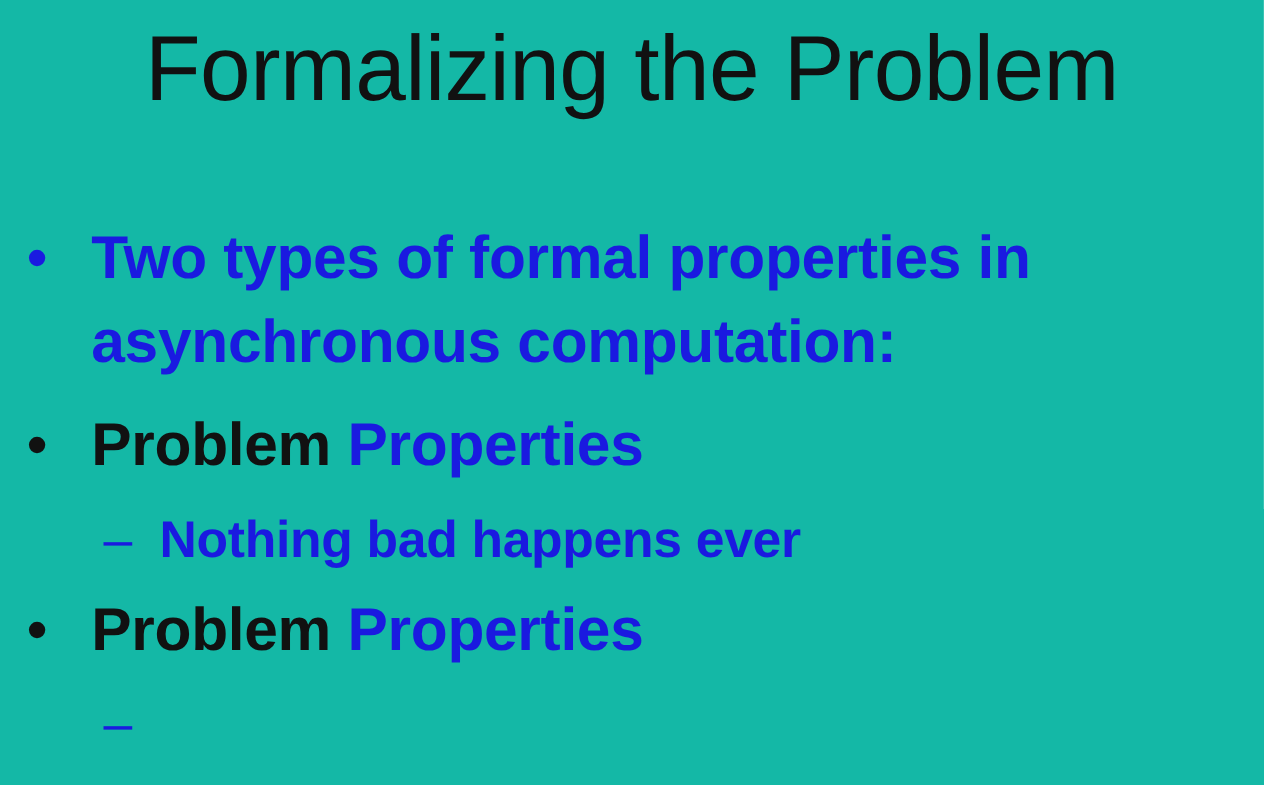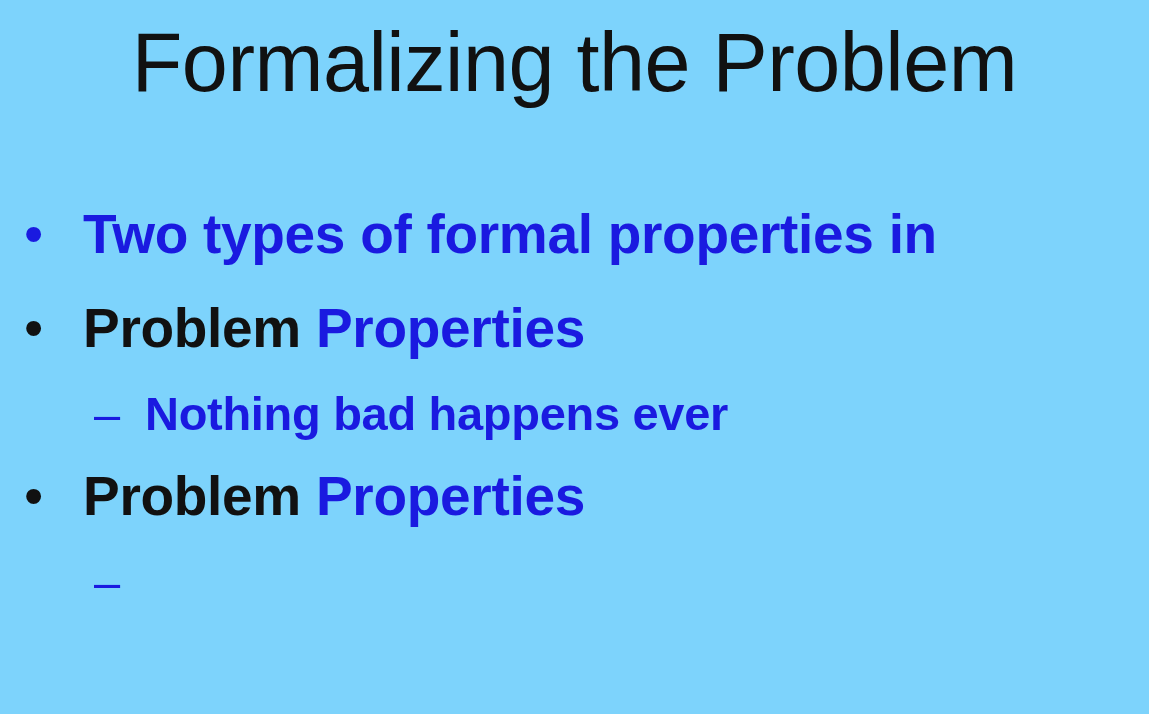--- a/index.html
+++ b/index.html
@@ -12,21 +12,21 @@
     height: 714px;
     background: #f8f8f8;
     font-family: "Liberation Sans", sans-serif;
     overflow: hidden;
   }
 
   .slide {
     position: relative;
     width: 1149px;
     height: 714px;
-    background: #7dd3fc;
+    background: #14b8a6;
   }
 
   
   .slide-title {
     position: absolute;
     left: 0;
     top: 14px;
     width: 1149px;
     text-align: center;
     font-size: 84px;
@@ -100,20 +100,21 @@
 
 <div class="slide">
 
   <div class="slide-title">Formalizing the Problem</div>
 
   <div class="body-block">
 
     <div class="bullet-l1">
       <span class="marker txt-blue">•</span>
       <span class="seg txt-blue">Two types of formal properties in</span><br>
+      <span class="seg txt-blue">asynchronous computation:</span>
     </div>
 
     <div class="row-spacer-sm"></div>
 
     <div class="bullet-l1">
       <span class="marker txt-black">•</span>
       <span class="seg txt-black">Problem</span><span class="seg txt-black"> </span><span class="seg txt-blue">Properties</span>
     </div>
 
     <div class="row-spacer-xs"></div>

